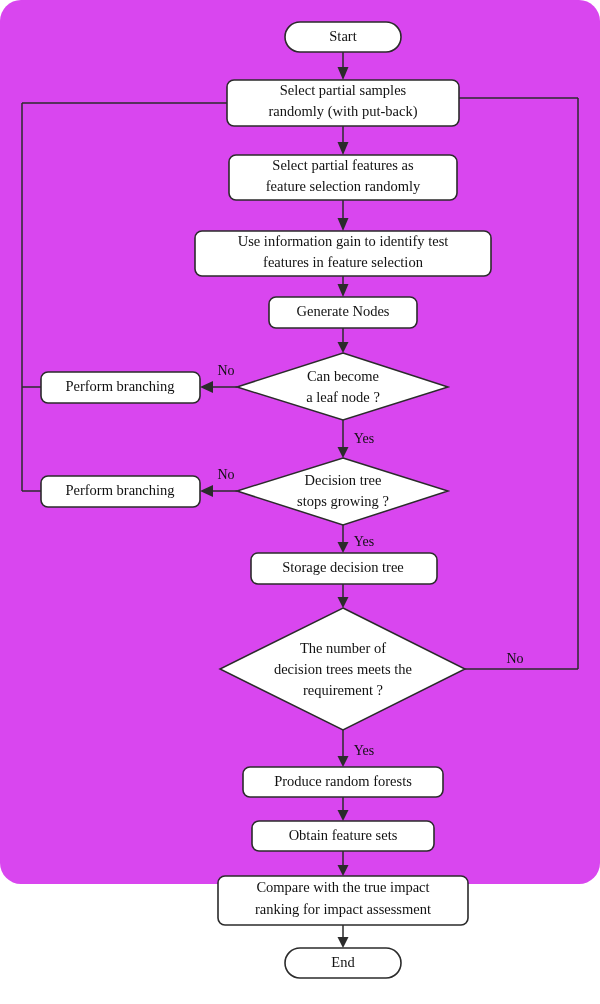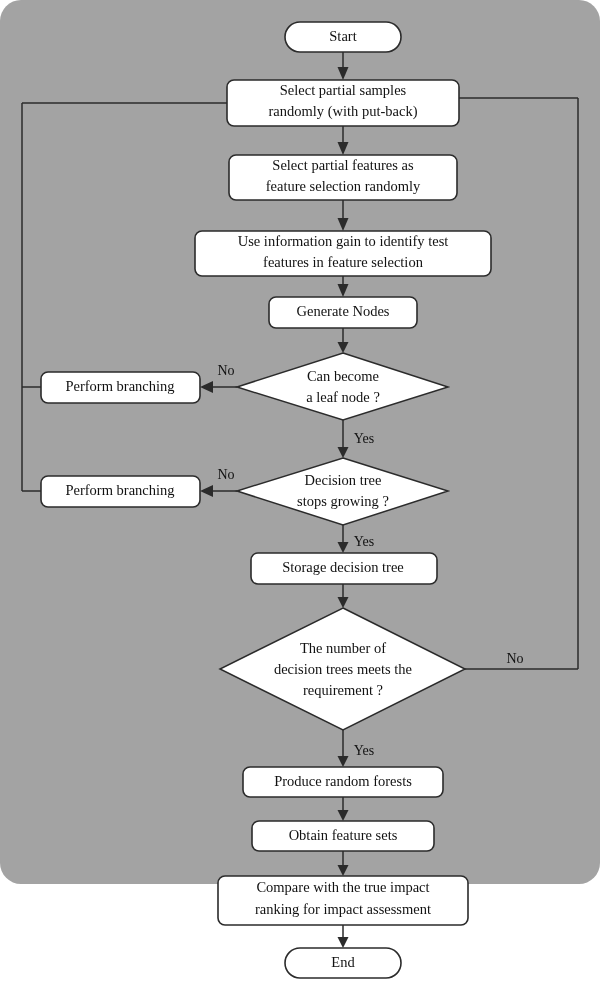--- a/index.html
+++ b/index.html
@@ -10,21 +10,21 @@
   body {
     width: 600px;
     height: 1004px;
     overflow: hidden;
     font-family: "Liberation Serif", "DejaVu Serif", serif;
   }
   #flowchart-root {
     position: relative;
     width: 600px;
     height: 884px;
-    background: #a3a3a3;
+    background: #d946ef;
     border-radius: 21px;
   }
   svg#flow-svg {
     display: block;
     width: 600px;
     height: 1004px;
   }
   .node-shape {
     fill: #ffffff;
     stroke: #2b2b2b;

